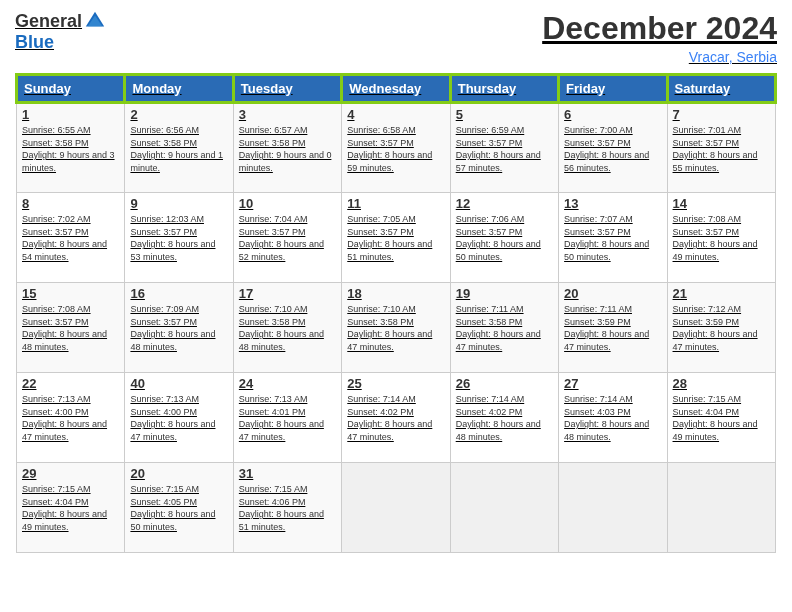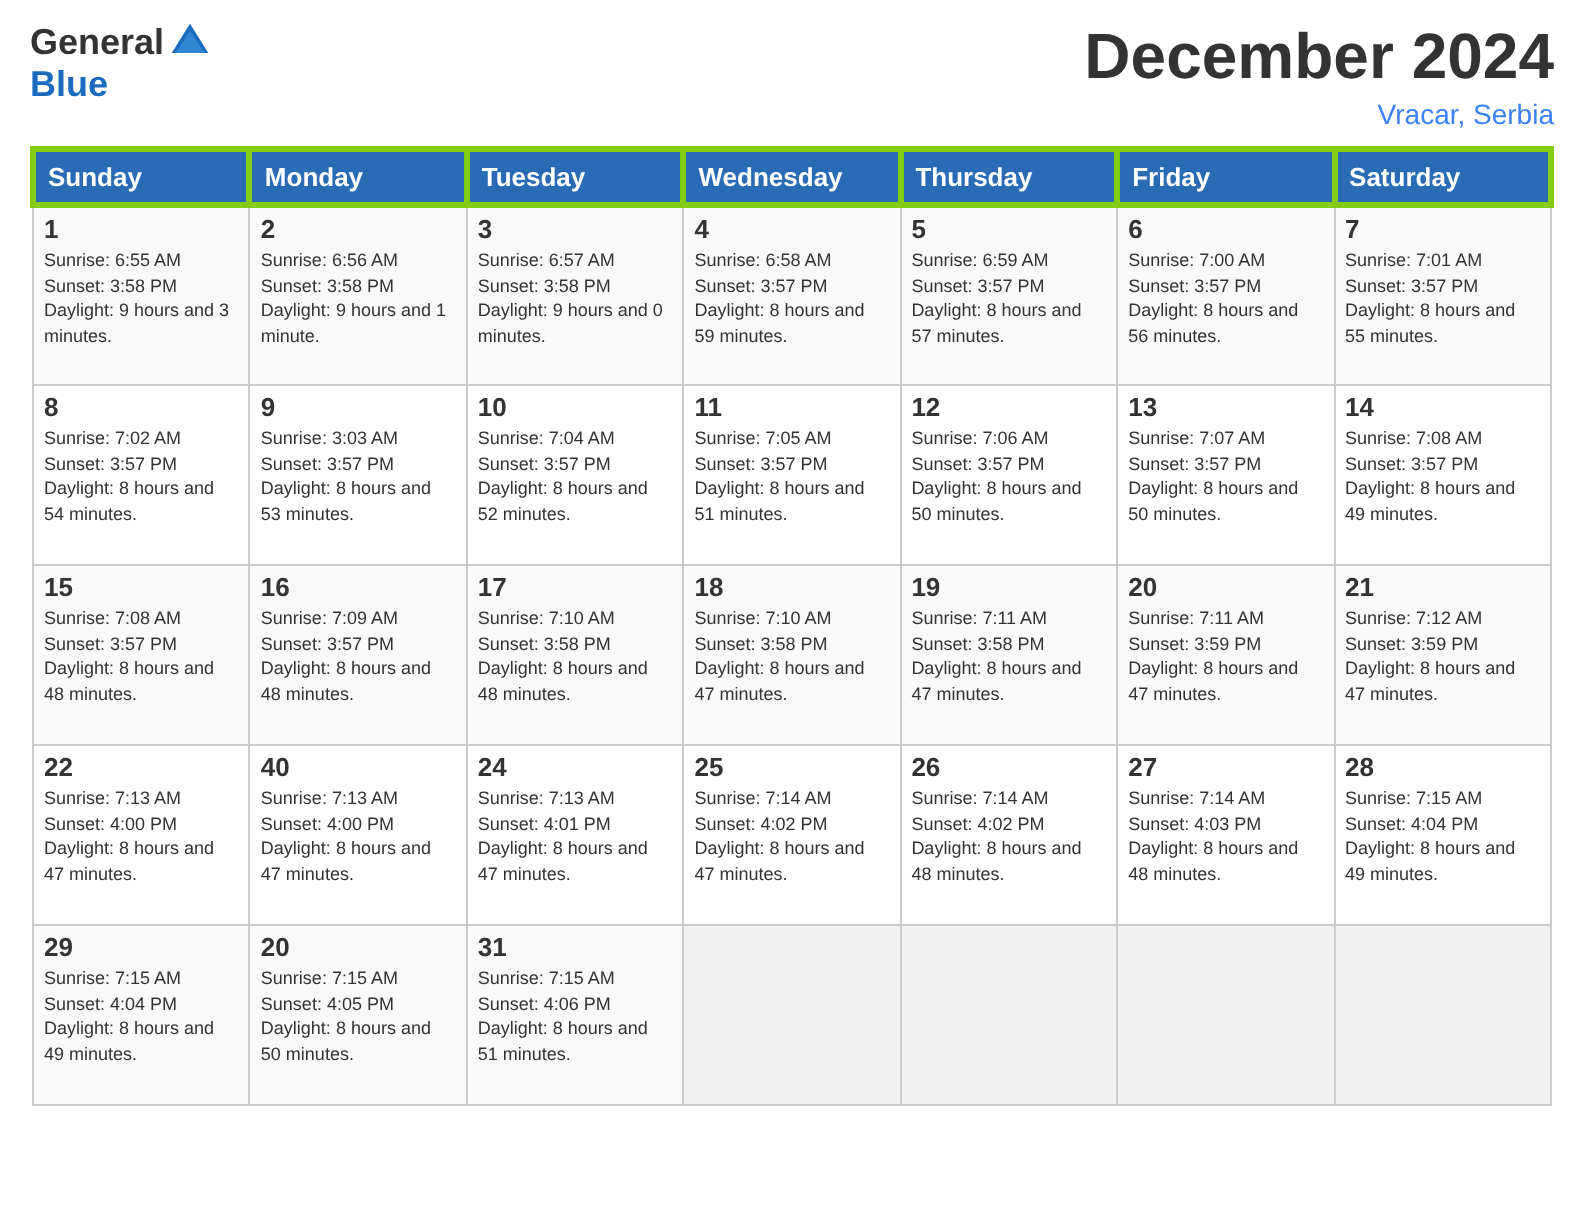--- a/index.html
+++ b/index.html
@@ -9,20 +9,21 @@
       width: 792px;
       height: 612px;
       overflow: hidden;
     }
     .page {
       width: 792px;
       height: 563px;
       padding: 10px 15px;
       display: flex;
       flex-direction: column;
+      text-decoration: underline;
     }
     .header {
       display: flex;
       justify-content: space-between;
       align-items: flex-start;
       margin-bottom: 8px;
     }
     .logo {
       display: flex;
       flex-direction: column;
@@ -204,21 +205,21 @@
         <span class="day-number">8</span>
         <div class="cell-content">
           <span>Sunrise: 7:02 AM</span><br>
           <span>Sunset: 3:57 PM</span><br>
           <span>Daylight: 8 hours and 54 minutes.</span>
         </div>
       </td>
           <td>
         <span class="day-number">9</span>
         <div class="cell-content">
-          <span>Sunrise: 3:03 AM</span><br>
+          <span>Sunrise: 12:03 AM</span><br>
           <span>Sunset: 3:57 PM</span><br>
           <span>Daylight: 8 hours and 53 minutes.</span>
         </div>
       </td>
           <td>
         <span class="day-number">10</span>
         <div class="cell-content">
           <span>Sunrise: 7:04 AM</span><br>
           <span>Sunset: 3:57 PM</span><br>
           <span>Daylight: 8 hours and 52 minutes.</span>

